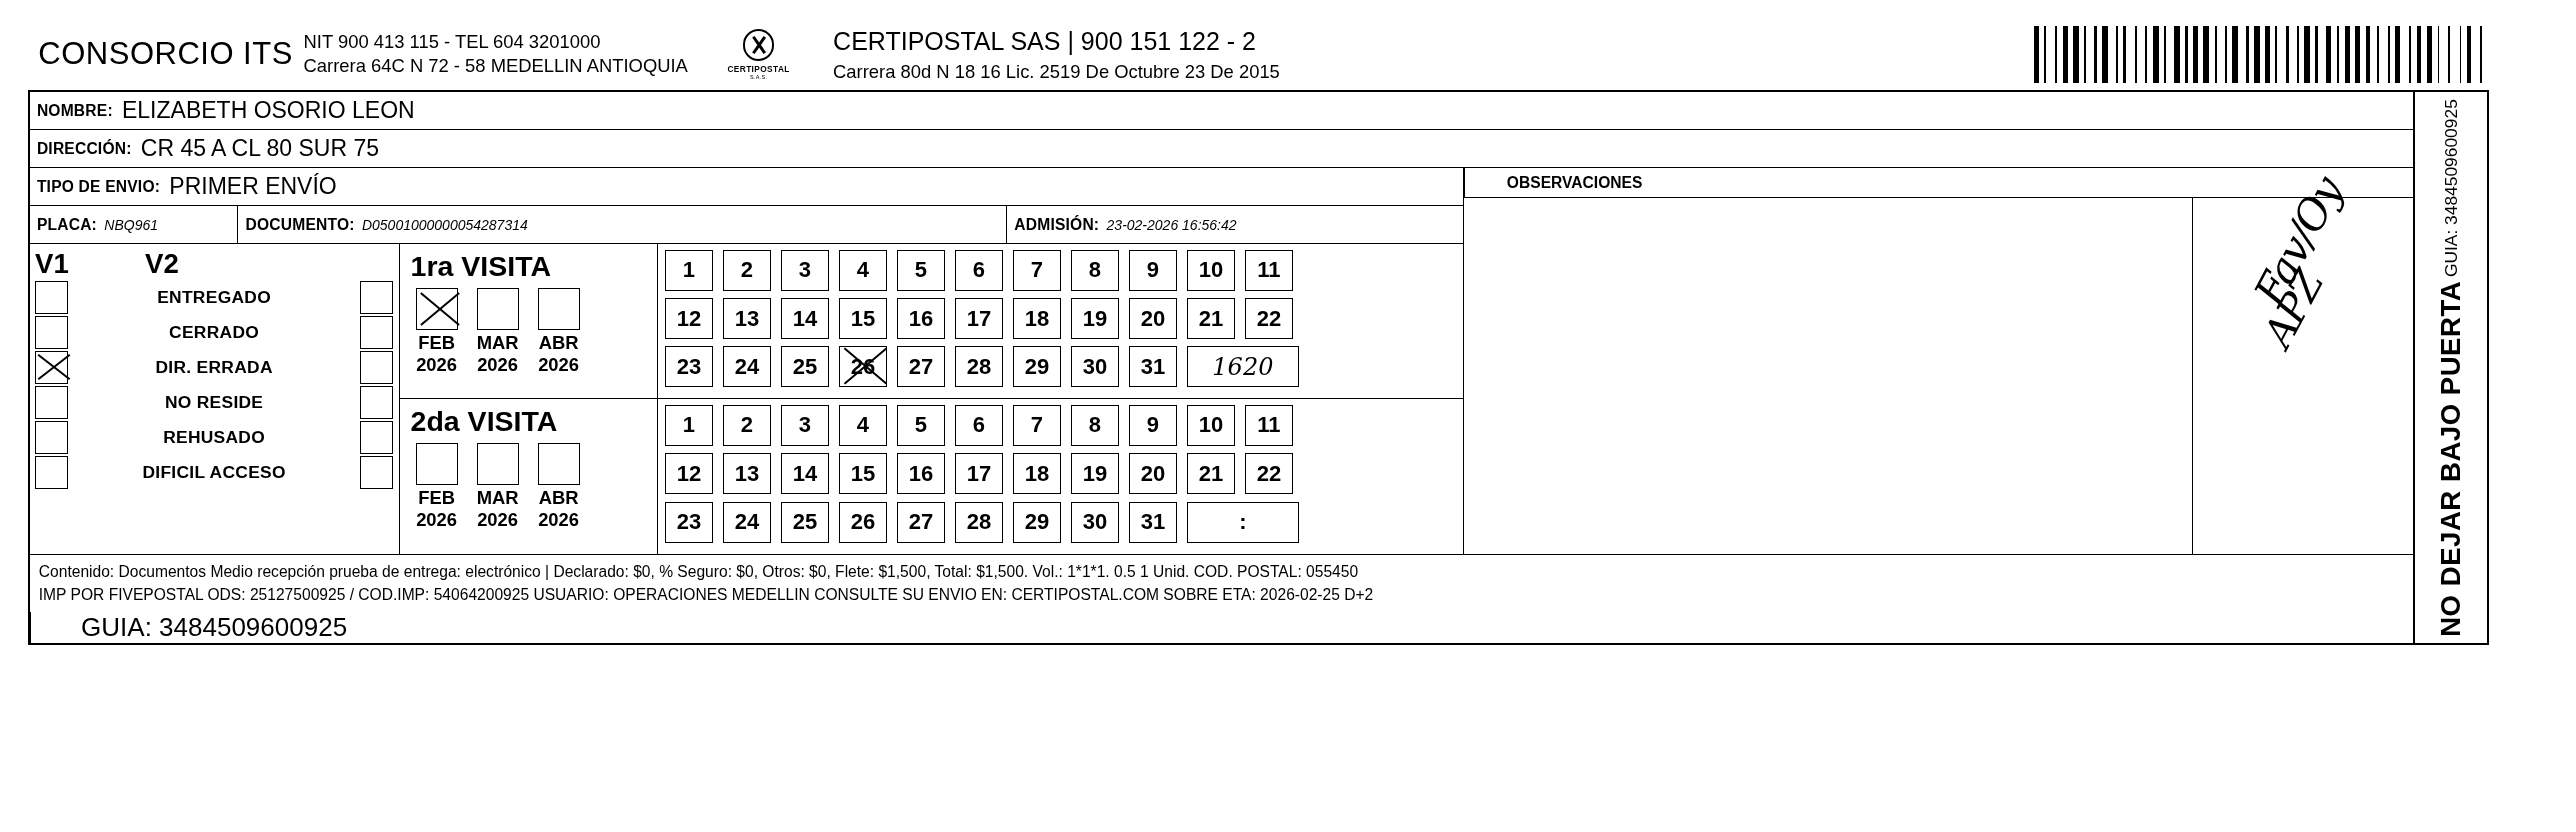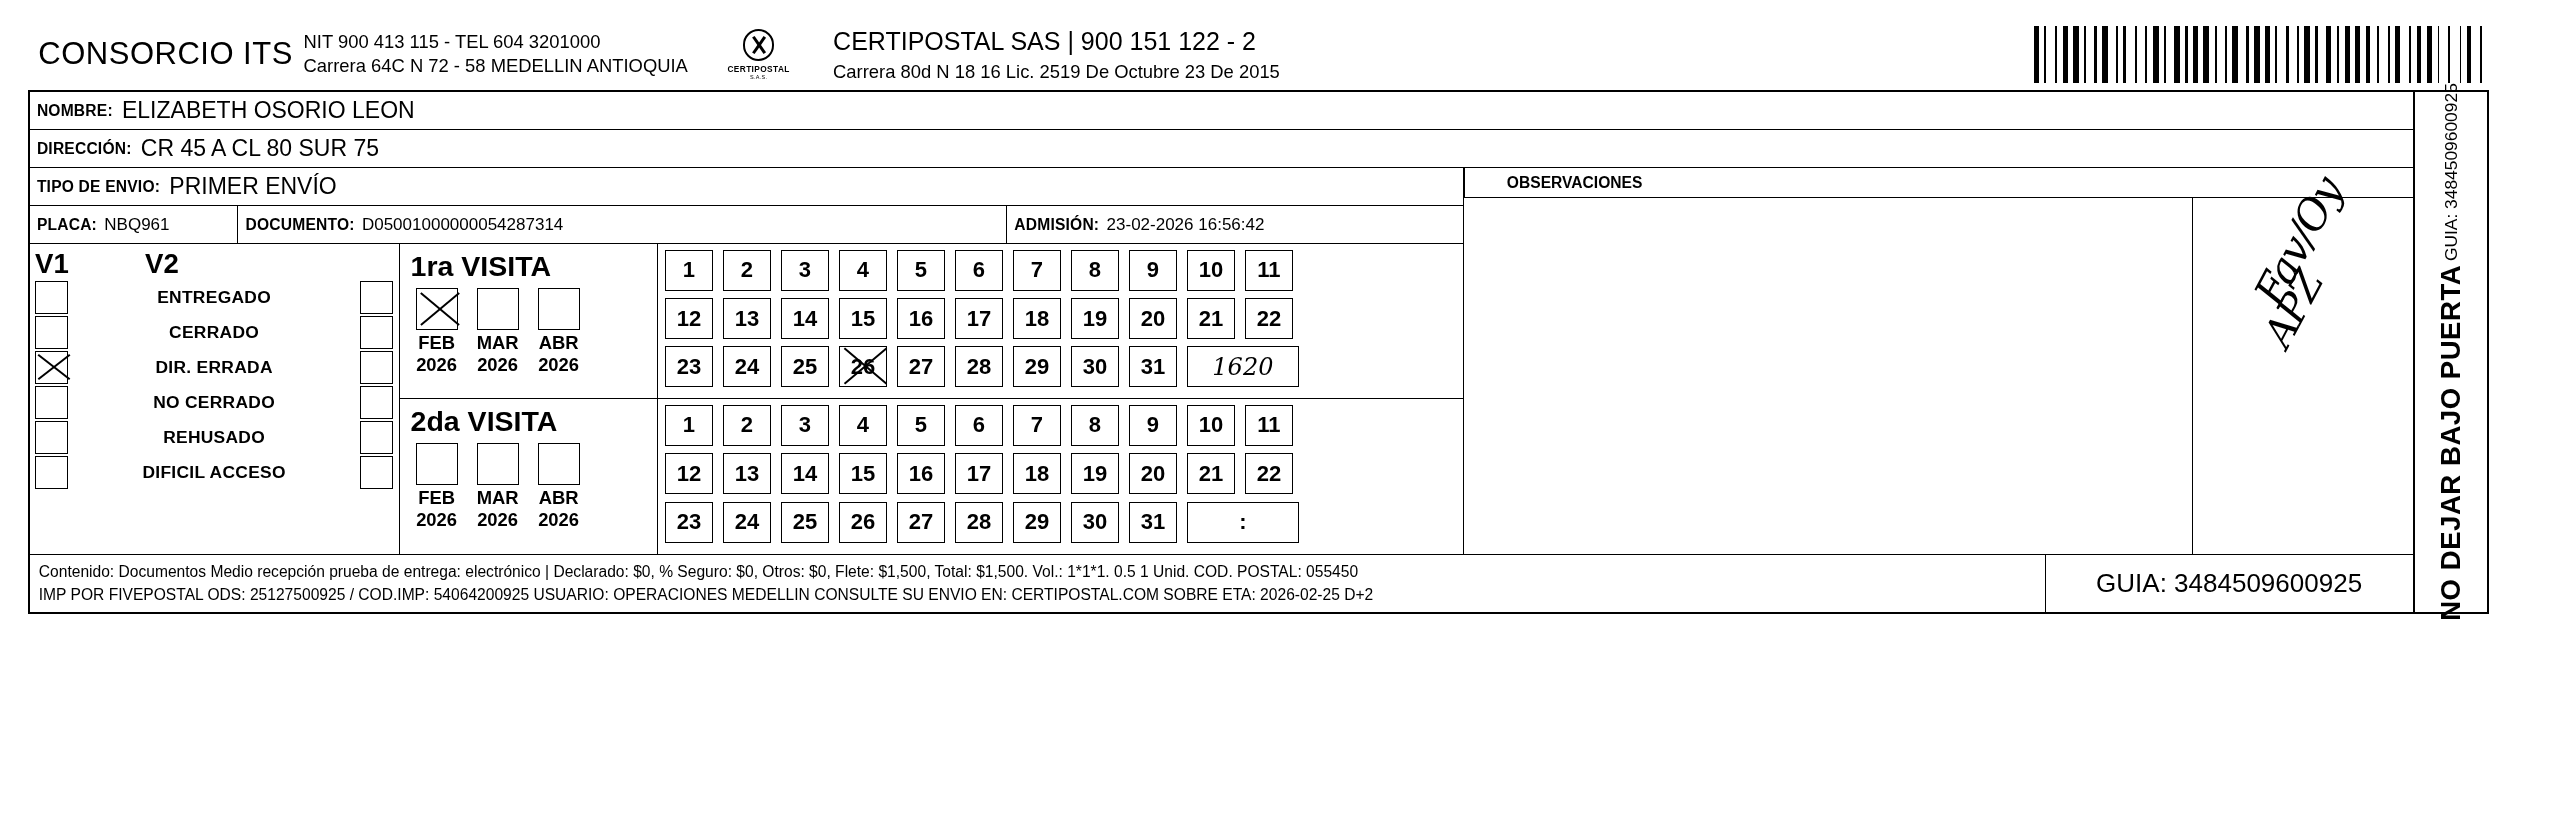--- a/index.html
+++ b/index.html
@@ -25,21 +25,21 @@
   .frame{border:2.8px solid #000;position:relative;display:flex;}
   .left{flex:1;min-width:0;}
   .rot{width:72px;border-left:2.8px solid #000;display:flex;align-items:center;justify-content:center;}
   .rot-inner{transform:rotate(-90deg);white-space:nowrap;display:flex;align-items:center;gap:3.7px;}
   .rot-main{font-size:27.6px;font-weight:bold;letter-spacing:0.5px;}
   .rot-sub{font-size:17.4px;}
   .row{display:flex;border-bottom:1.8px solid #000;}
   .cell{padding:1.8px 7.3px;display:flex;align-items:center;}
   .lbl{font-size:15.6px;font-weight:bold;letter-spacing:0.2px;}
   .val{font-size:23px;margin-left:9.2px;white-space:nowrap;}
-  .val-sm{font-size:17px;margin-left:7.3px;}
+  .val-sm{font-size:14px;margin-left:7.3px;font-style:italic;}
   .bl{border-left:1.8px solid #000;}
   
   .info-col{width:1433px;border-right:1.8px solid #000;}
   .firma-col{flex:1;display:flex;flex-direction:column;}
   .firma-head{display:flex;border-bottom:1.8px solid #000;height:29px;}
   .firma-title{flex:1;display:flex;align-items:center;justify-content:center;font-size:15.6px;font-weight:bold;letter-spacing:0.3px;}
   .obs-title{width:220px;border-left:1.8px solid #000;display:flex;align-items:center;justify-content:center;font-size:15.6px;font-weight:bold;}
   .firma-body{flex:1;display:flex;}
   .firma-space{flex:1;}
   .obs-space{width:220px;border-left:1.8px solid #000;position:relative;}
@@ -69,21 +69,21 @@
   .myear{text-align:center;font-size:18.4px;font-weight:bold;}
   .daysblock{flex:1;padding:5.5px 0 3.7px 7.3px;}
   .daysrow{display:flex;gap:10px;margin-bottom:7.3px;}
   .day{width:46px;height:39px;border:1.8px solid #000;display:flex;align-items:center;justify-content:center;font-size:22px;font-weight:bold;position:relative;}
   .day.x:before,.day.x:after{content:"";position:absolute;left:-1.8px;top:17.4px;width:55px;height:1.8px;background:#000;}
   .day.x:before{transform:rotate(40deg);}
   .day.x:after{transform:rotate(-40deg);}
   .day.wide{width:110px;font-family:"DejaVu Serif",serif;font-style:italic;font-weight:normal;font-size:24px;}
   .day.colon{width:110px;}
   .visit-split{border-top:1.8px solid #000;}
-  .footer{display:flex;border-top:1.8px solid #000;}
+  .footer{display:flex;border-top:1.8px solid #000;flex-direction:column;}
   .foot-txt{flex:1;padding:5.5px 9.2px;font-size:15.6px;line-height:1.5;}
   .foot-guia{width:367px;border-left:1.8px solid #000;display:flex;align-items:center;justify-content:center;font-size:26px;}
   .vsplit{display:flex;}
 </style>
 </head>
 <body>
 
 <div id="sheet">
 <div class="doc">
 
@@ -257,21 +257,21 @@
                       <div class="optlabel">CERRADO</div>
                       <div class="chk"></div>
                     </div>
                     <div class="optline">
                       <div class="chk x"></div>
                       <div class="optlabel">DIR. ERRADA</div>
                       <div class="chk"></div>
                     </div>
                     <div class="optline">
                       <div class="chk"></div>
-                      <div class="optlabel">NO CERRADO</div>
+                      <div class="optlabel">NO RESIDE</div>
                       <div class="chk"></div>
                     </div>
                     <div class="optline">
                       <div class="chk"></div>
                       <div class="optlabel">REHUSADO</div>
                       <div class="chk"></div>
                     </div>
                     <div class="optline">
                       <div class="chk"></div>
                       <div class="optlabel">DIFICIL ACCESO</div>

